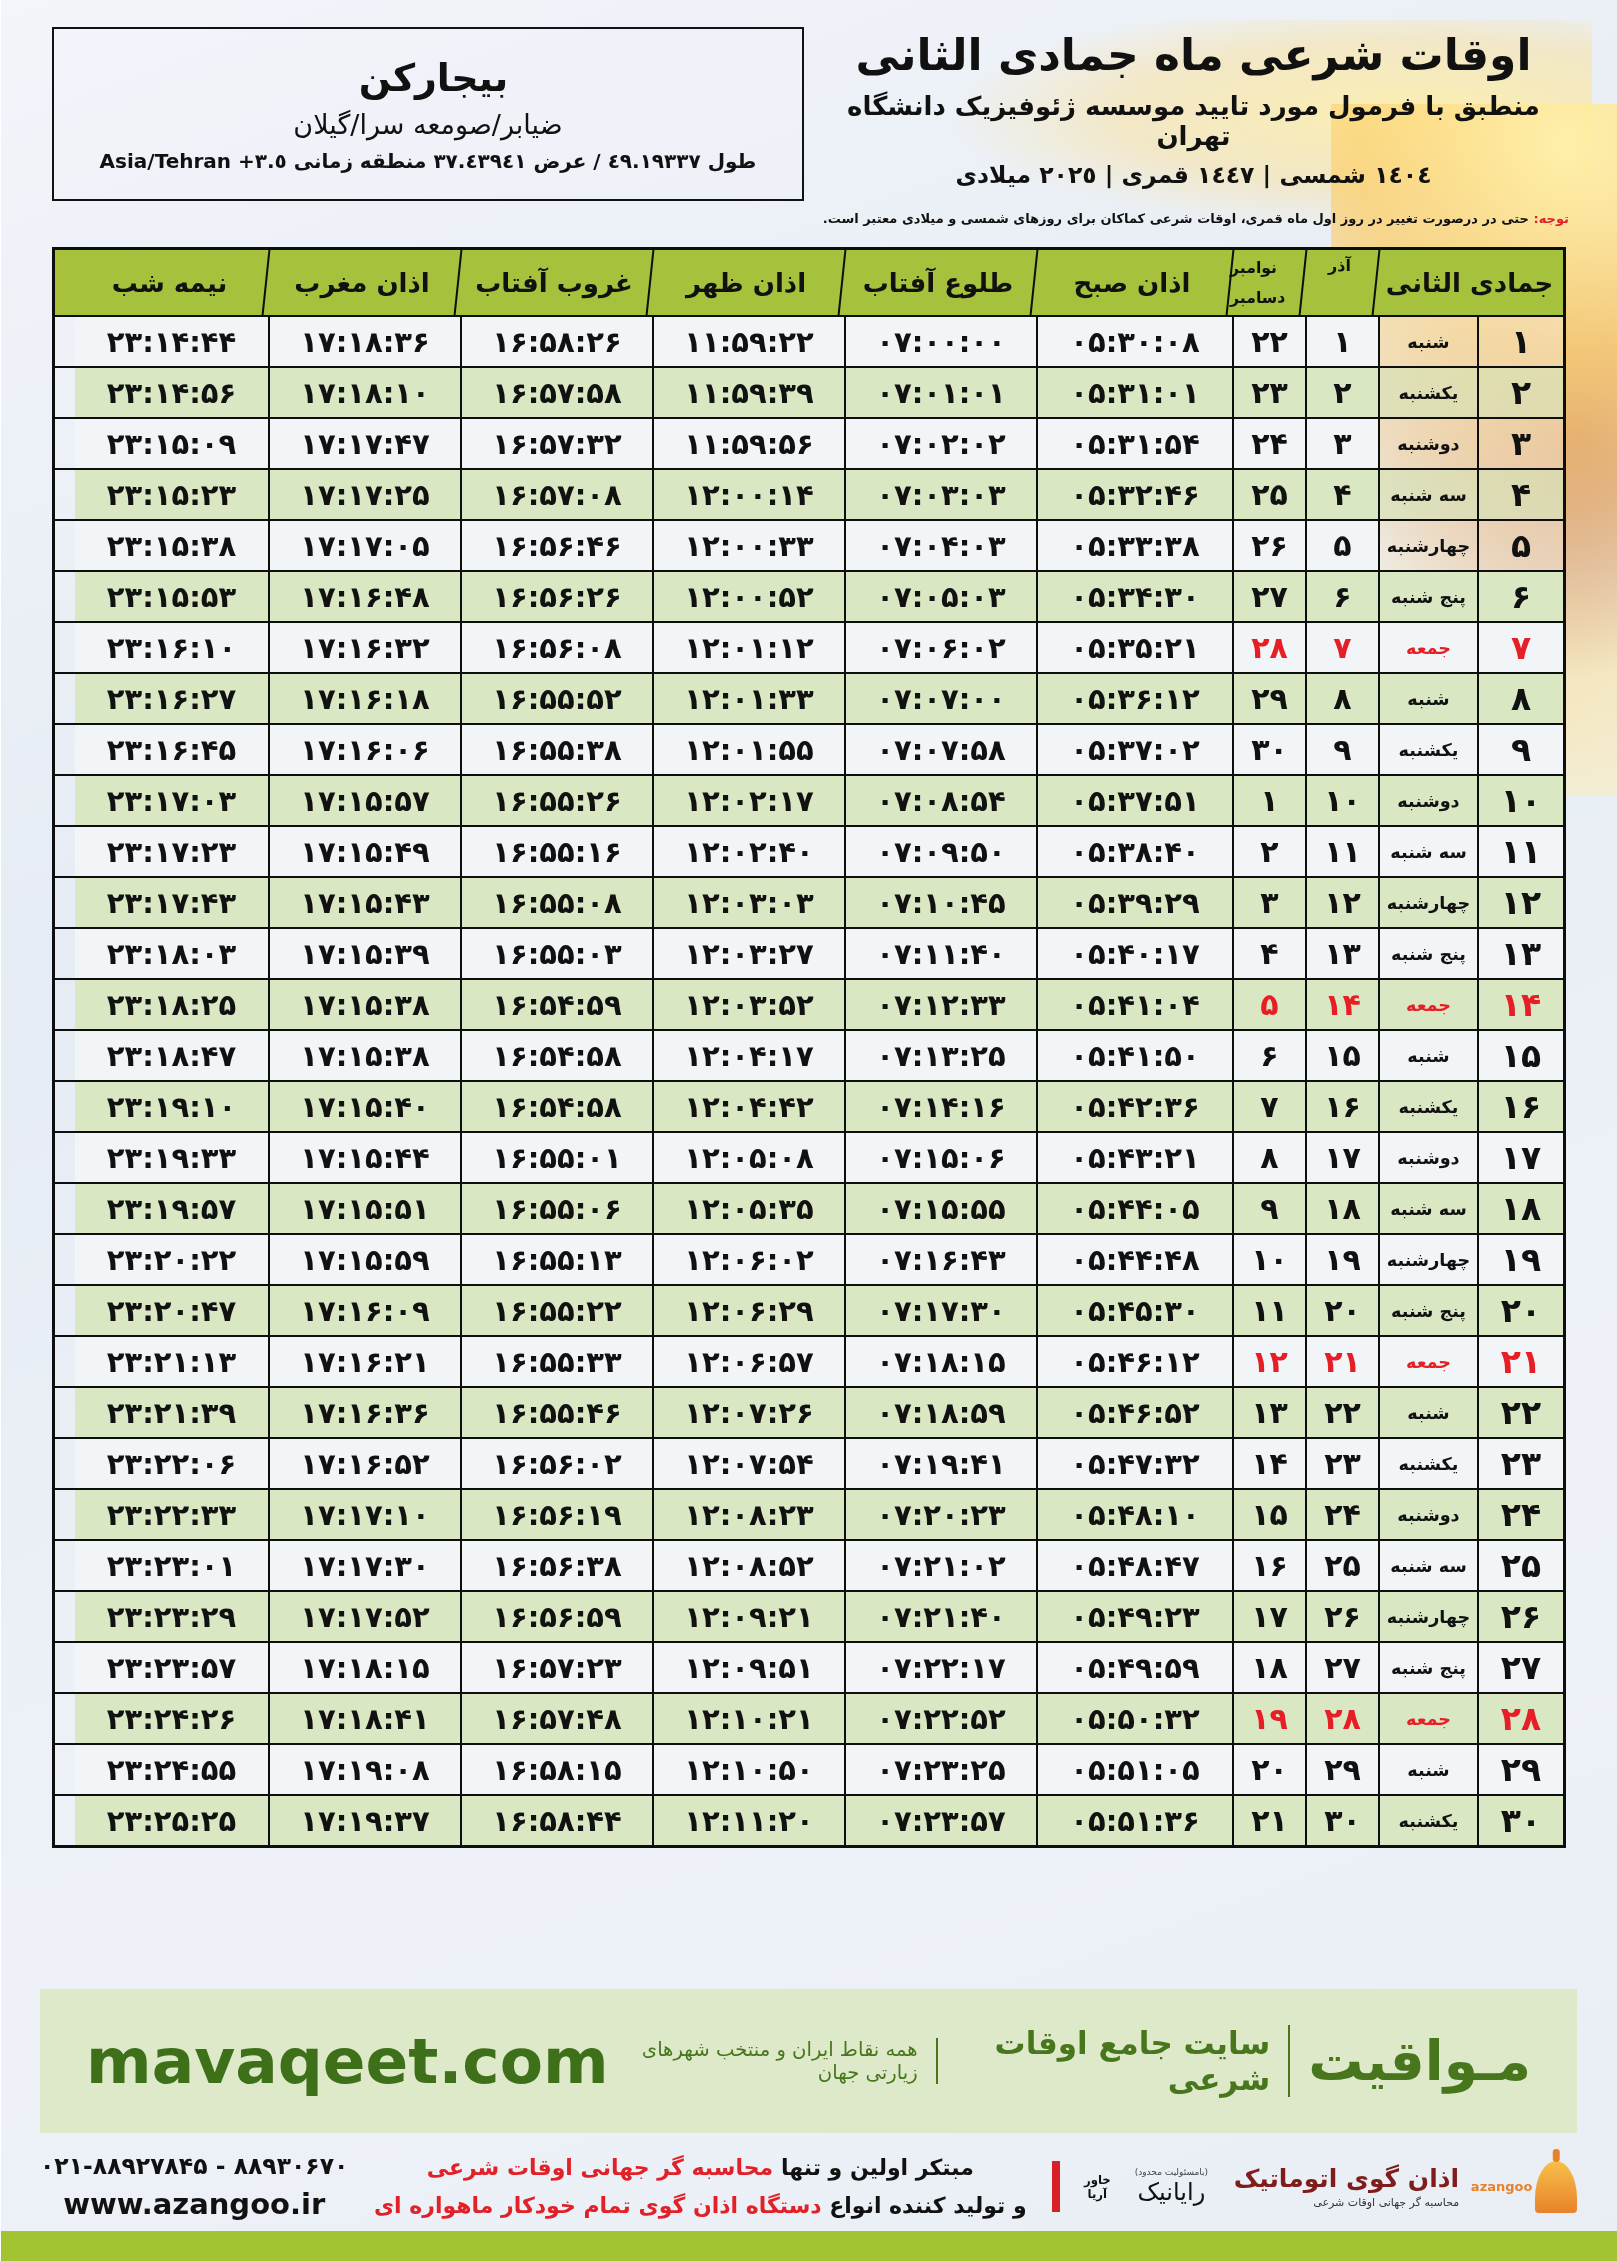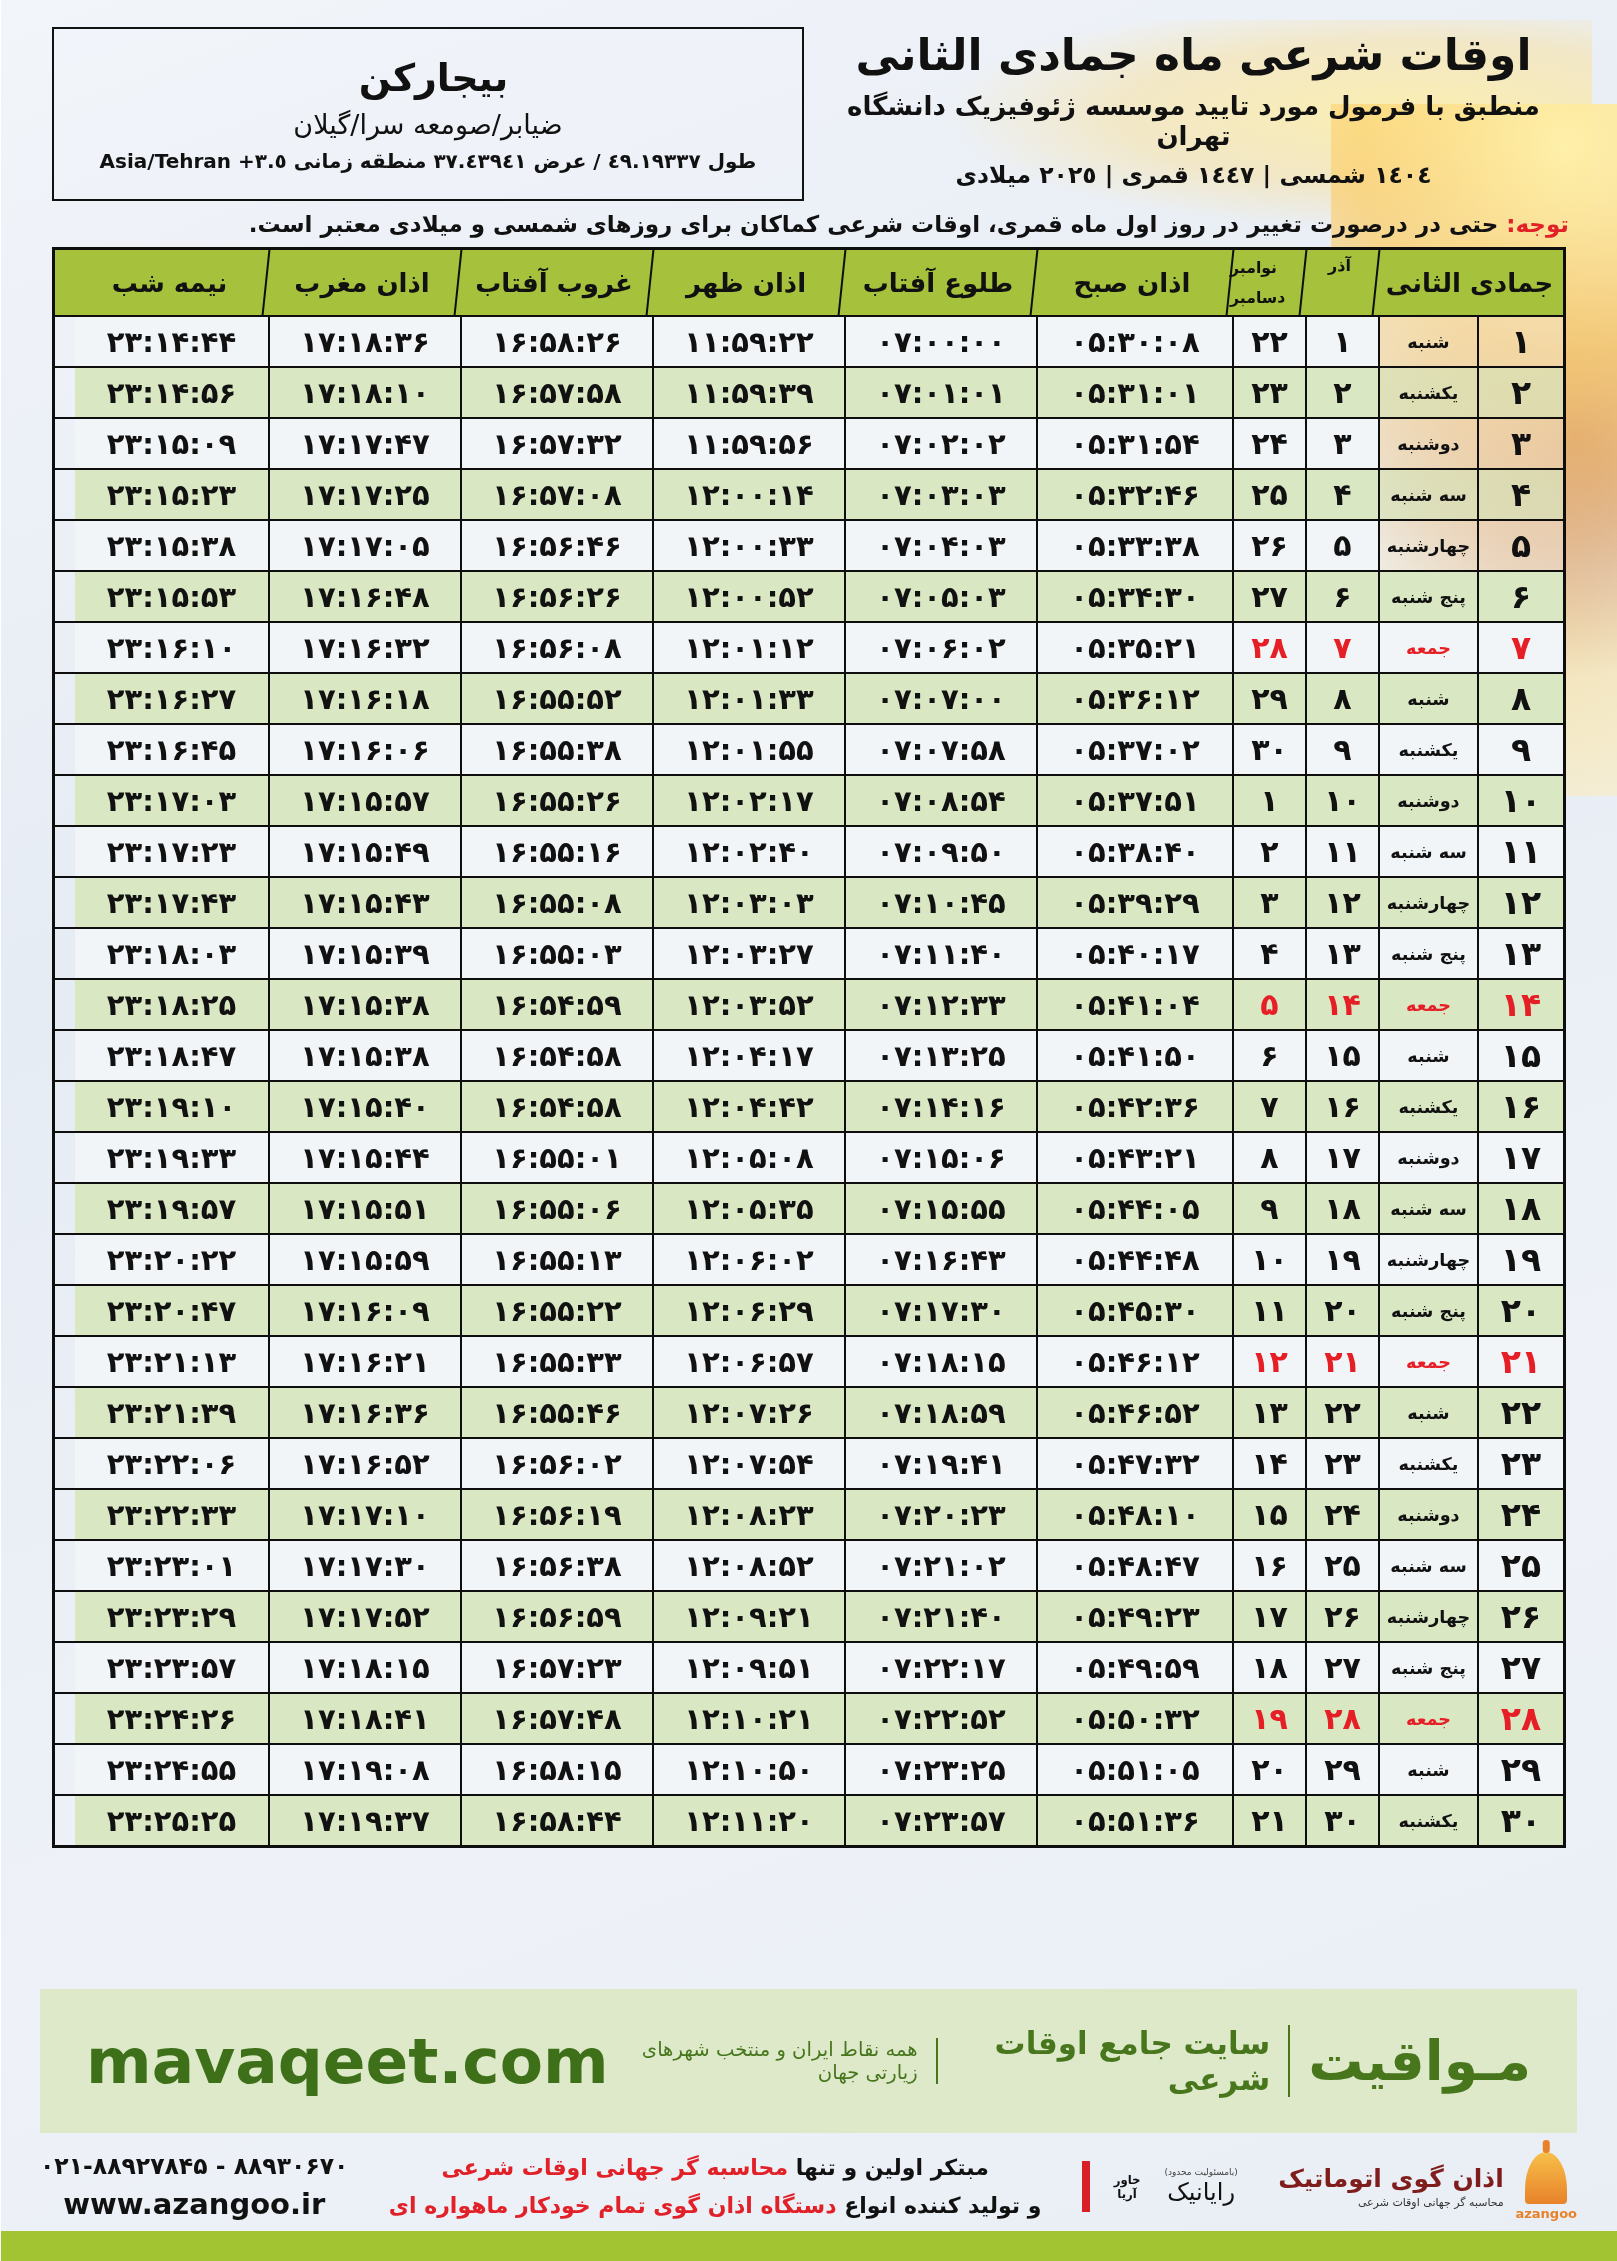--- a/index.html
+++ b/index.html
@@ -26,21 +26,21 @@
   .loc-name{font-size:38px;font-weight:bold;margin-left:11px;}
   .loc-region{font-size:27px;}
   .loc-coords{font-size:20px;font-weight:bold;}
   
   .title-block{position:absolute;right:46px;top:29px;width:757px;z-index:2;text-align:center;}
   .main-title{font-size:44px;font-weight:bold;line-height:1.2;}
   .sub-title{font-size:26px;font-weight:bold;margin-top:9px;}
   .date-line{font-size:23.5px;font-weight:bold;margin-top:10.4px;}
   
   .note{position:absolute;top:211px;left:52px;width:1517px;z-index:2;text-align:right;
-    font-size:23px;font-weight:bold;}
+    font-size:13px;font-weight:bold;}
   .note .red{color:#e22028;}
   
   .ptable{position:absolute;left:52px;top:247px;width:1514px;box-sizing:border-box;
     border:3.3px solid #0e0e0e;z-index:2;}
   .thead{display:flex;height:65px;background:#a6c13b;border-bottom:2px solid #0e0e0e;
     overflow:hidden;position:relative;}
   .th{display:flex;align-items:center;justify-content:center;font-weight:bold;position:relative;
     box-sizing:border-box;}
   .th:not(:last-child)::after{content:"";position:absolute;left:-0.7px;top:-5.2px;bottom:-5.2px;width:2px;
     background:#0e0e0e;transform:rotate(6deg);}
@@ -80,21 +80,21 @@
   .tagline2{font-size:19.6px;border-right:2.6px solid #47761d;padding-right:18px;}
   .site{font-size:63px;font-weight:bold;color:#3e7019;}
   
   .bottom{position:absolute;left:40px;top:2141px;width:1537px;height:91px;z-index:2;
     display:flex;align-items:center;justify-content:space-between;}
   .azangoo{display:flex;align-items:center;gap:11.7px;}
   .dome{width:42px;height:52px;background:linear-gradient(180deg,#f7c04a,#e8822a);
     border-radius:50% 50% 3.9px 3.9px/72% 72% 3.9px 3.9px;position:relative;}
   .dome::before{content:"";position:absolute;top:-11.7px;left:50%;transform:translateX(-50%);
     width:6.5px;height:13px;background:#e8822a;border-radius:3.3px;}
-  .az-icon-col{display:flex;flex-direction:column;align-items:center;gap:2.6px;}
+  .az-icon-col{display:flex;flex-direction:row;align-items:center;gap:2.6px;}
   .az-caption{font-size:13px;font-weight:bold;color:#e8822a;}
   .az-text{display:flex;flex-direction:column;align-items:flex-start;gap:3.9px;}
   .az-title{font-size:25px;font-weight:bold;color:#7f1d1d;}
   .az-sub{font-size:11px;color:#333;}
   .rayanik{display:flex;align-items:center;gap:24px;}
   .ray-col{display:flex;flex-direction:column;align-items:center;gap:1.3px;}
   .ray-note{font-size:9px;color:#444;}
   .ray-name{font-size:24px;font-weight:normal;}
   .ray-subcol{display:flex;flex-direction:column;align-items:center;font-size:11.7px;font-weight:bold;}
   .ray-bar{width:7.8px;height:51px;background:#d81f26;}

